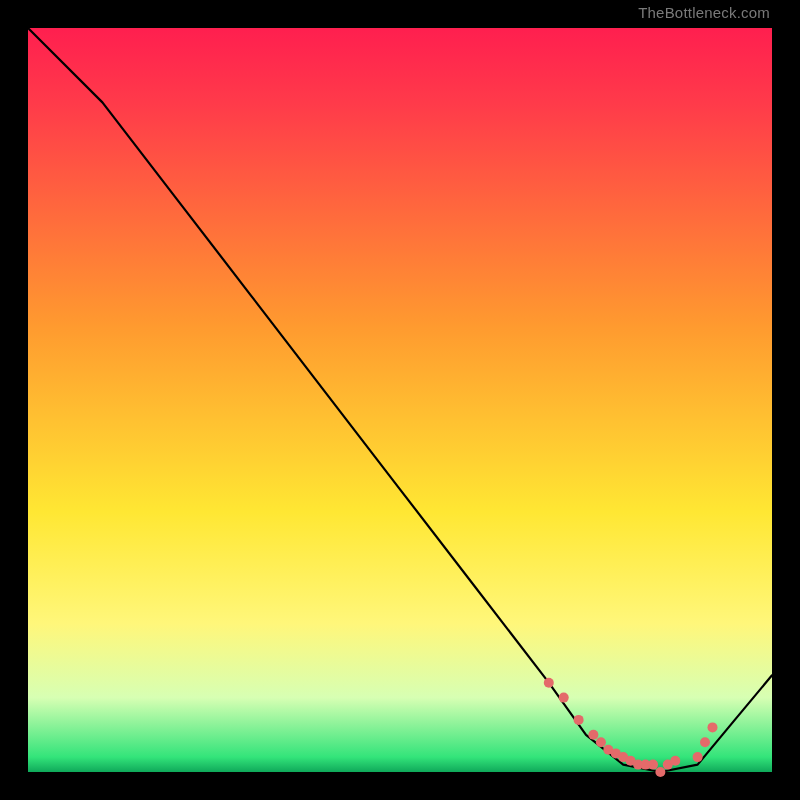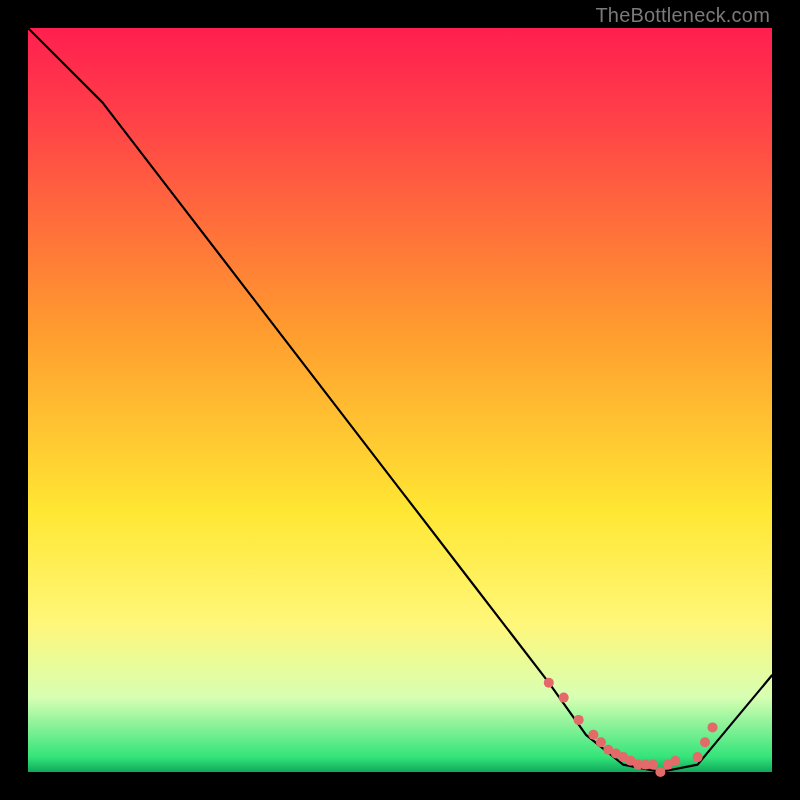--- a/index.html
+++ b/index.html
@@ -33,21 +33,21 @@
       var(--c-ltyellow) 80%,
       var(--c-palegreen) 90%,
       var(--c-green) 98%,
       var(--c-dkgreen) 100%);
   }
   .watermark {
     position: absolute;
     top: 4px;
     right: 30px;
     color: #7a7a7a;
-    font-size: 20px;
+    font-size: 15px;
     font-weight: 500;
     letter-spacing: 0.2px;
   }
   svg.curve {
     position: absolute;
     left: 0;
     top: 0;
     width: 744px;
     height: 744px;
     overflow: visible;

